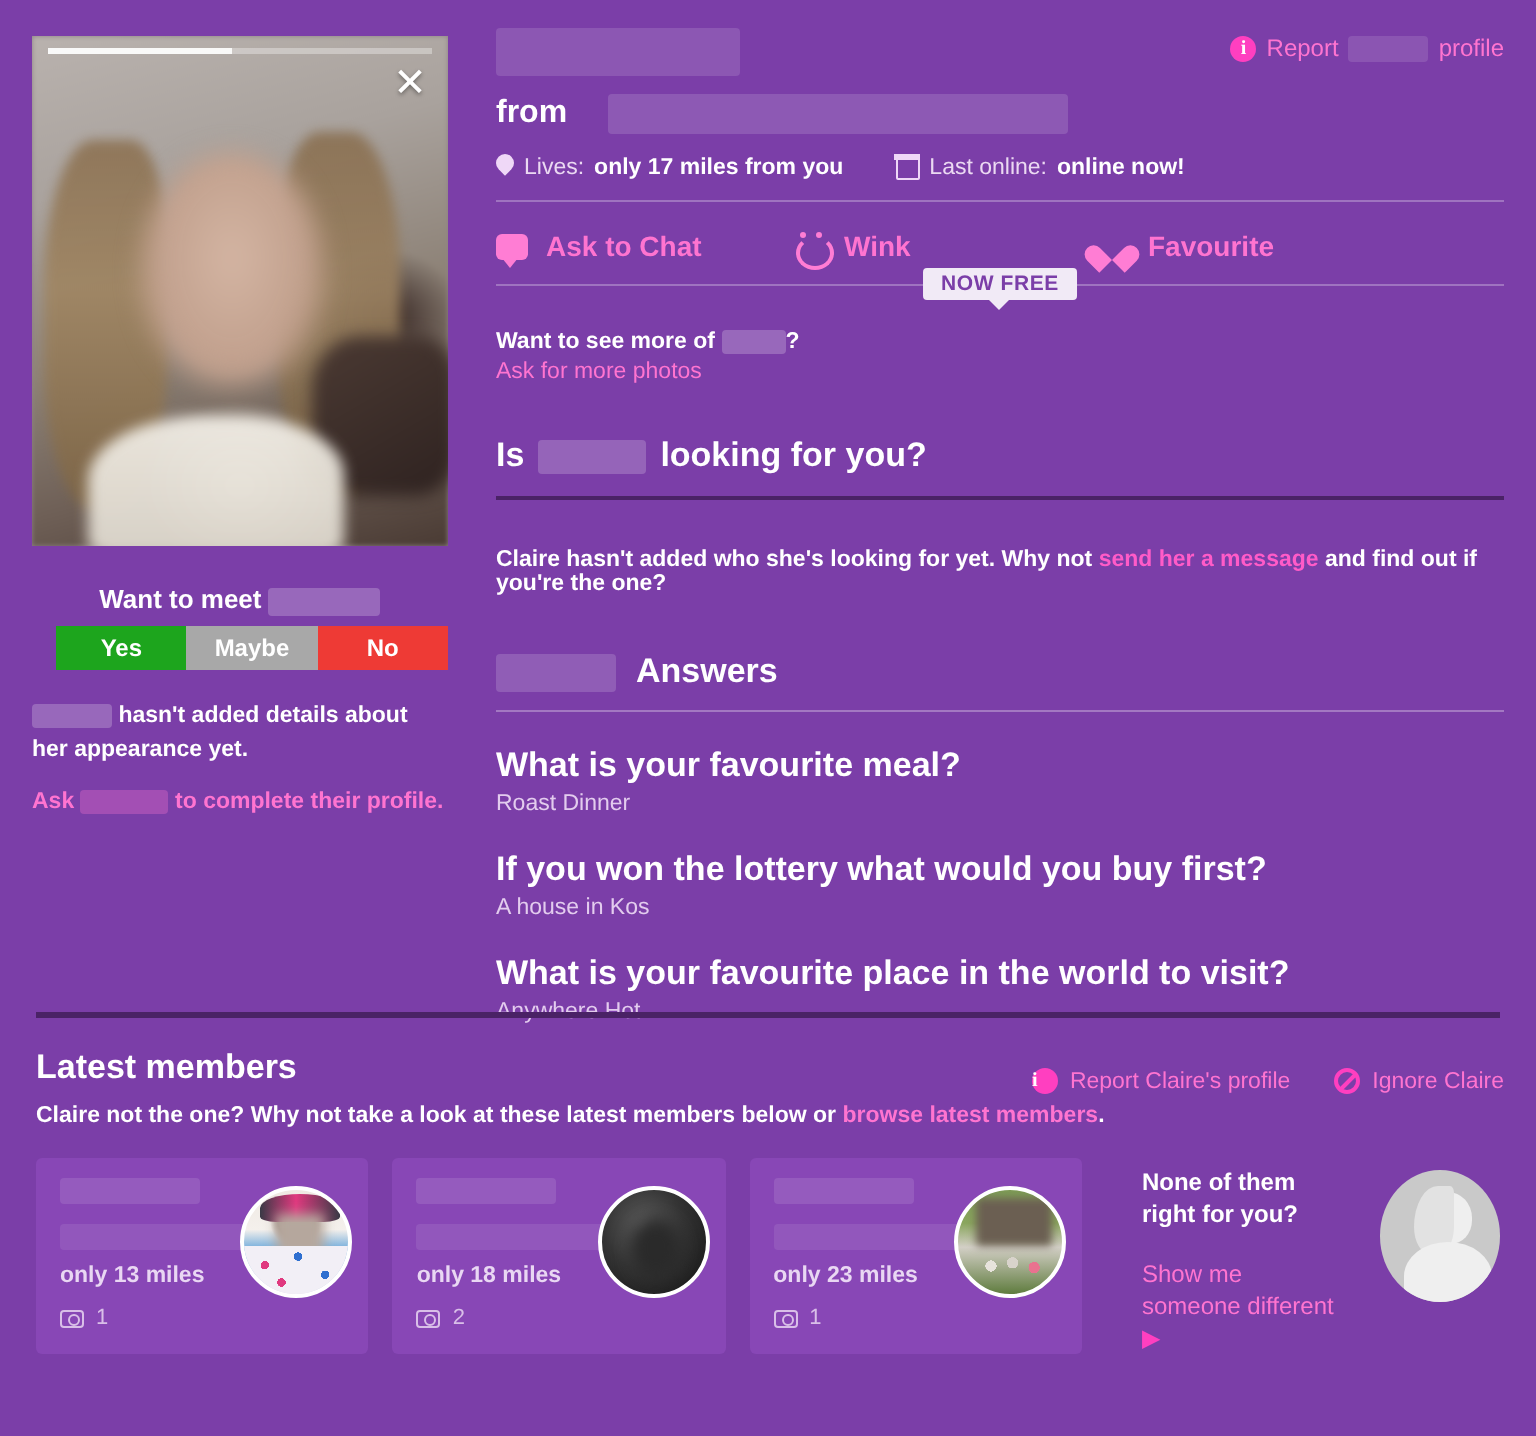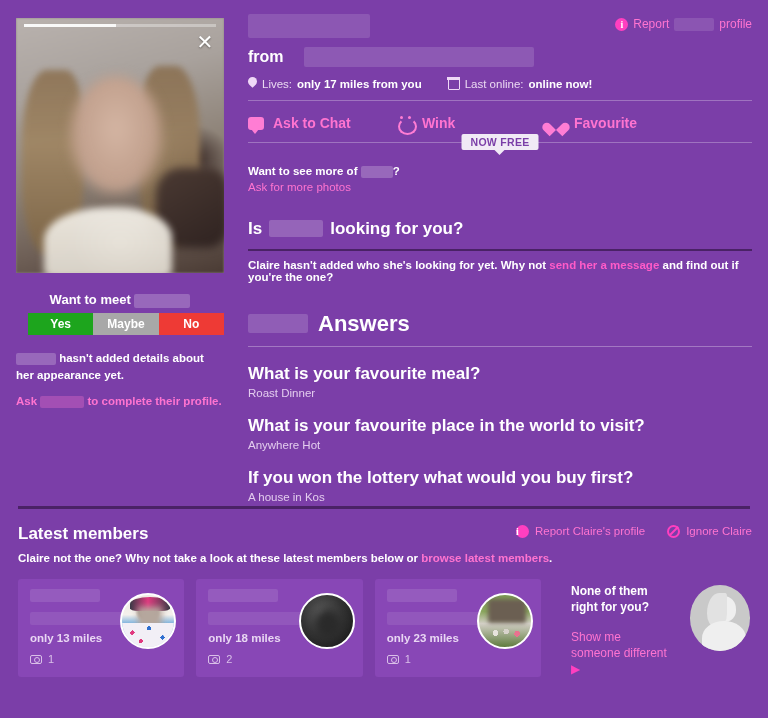--- a/index.html
+++ b/index.html
@@ -253,26 +253,26 @@
   }
 
   .section-h {
     margin-top: 26px; color: #fff; font-size: 17px; font-weight: bold;
     display: flex; align-items: center; gap: 7px;
     padding-bottom: 10px; border-bottom: 2px solid #4A2266;
   }
   .section-h .redact { width: 54px; height: 17px; background: rgba(255,255,255,.20); }
 
   .section-body {
-    margin-top: 8px; color: #fff; font-size: 11.5px; font-weight: bold;
+    margin-top: 24px; color: #fff; font-size: 11.5px; font-weight: bold;
   }
   .section-body a { color: #FF5BC8; cursor: pointer; }
 
   .answers-h {
-    margin-top: 28px; color: #fff; font-size: 22px; font-weight: bold;
+    margin-top: 28px; color: #fff; font-size: 17px; font-weight: bold;
     display: flex; align-items: center; gap: 10px;
     padding-bottom: 9px; border-bottom: 1px solid rgba(255,255,255,.30); text-align: center;
   }
   .answers-h .redact { width: 60px; height: 19px; background: rgba(255,255,255,.16); }
 
   .qa { margin-top: 17px; }
   .qa .qq { color: #fff; font-size: 17px; font-weight: bold; }
   .qa .aa { color: #E3CCEE; font-size: 11.5px; margin-top: 3px; }
 
   .report-bottom {
@@ -526,26 +526,26 @@
     <div class="answers-h">
       <span class="redact"></span>
       <span>Answers</span>
     </div>
 
     <div class="qa">
       <div class="qq">What is your favourite meal?</div>
       <div class="aa">Roast Dinner</div>
     </div>
     <div class="qa">
+      <div class="qq">If you won the lottery what would you buy first?</div>
+      <div class="aa">A house in Kos</div>
+    </div>
+    <div class="qa">
       <div class="qq">What is your favourite place in the world to visit?</div>
       <div class="aa">Anywhere Hot</div>
-    </div>
-    <div class="qa">
-      <div class="qq">If you won the lottery what would you buy first?</div>
-      <div class="aa">A house in Kos</div>
     </div>
 
     <div class="report-bottom">
       <span>
         <span class="icon-info">i</span>
         <span>Report Claire's profile</span>
       </span>
       <span>
         <span class="icon-ban"></span>
         <span>Ignore Claire</span>

